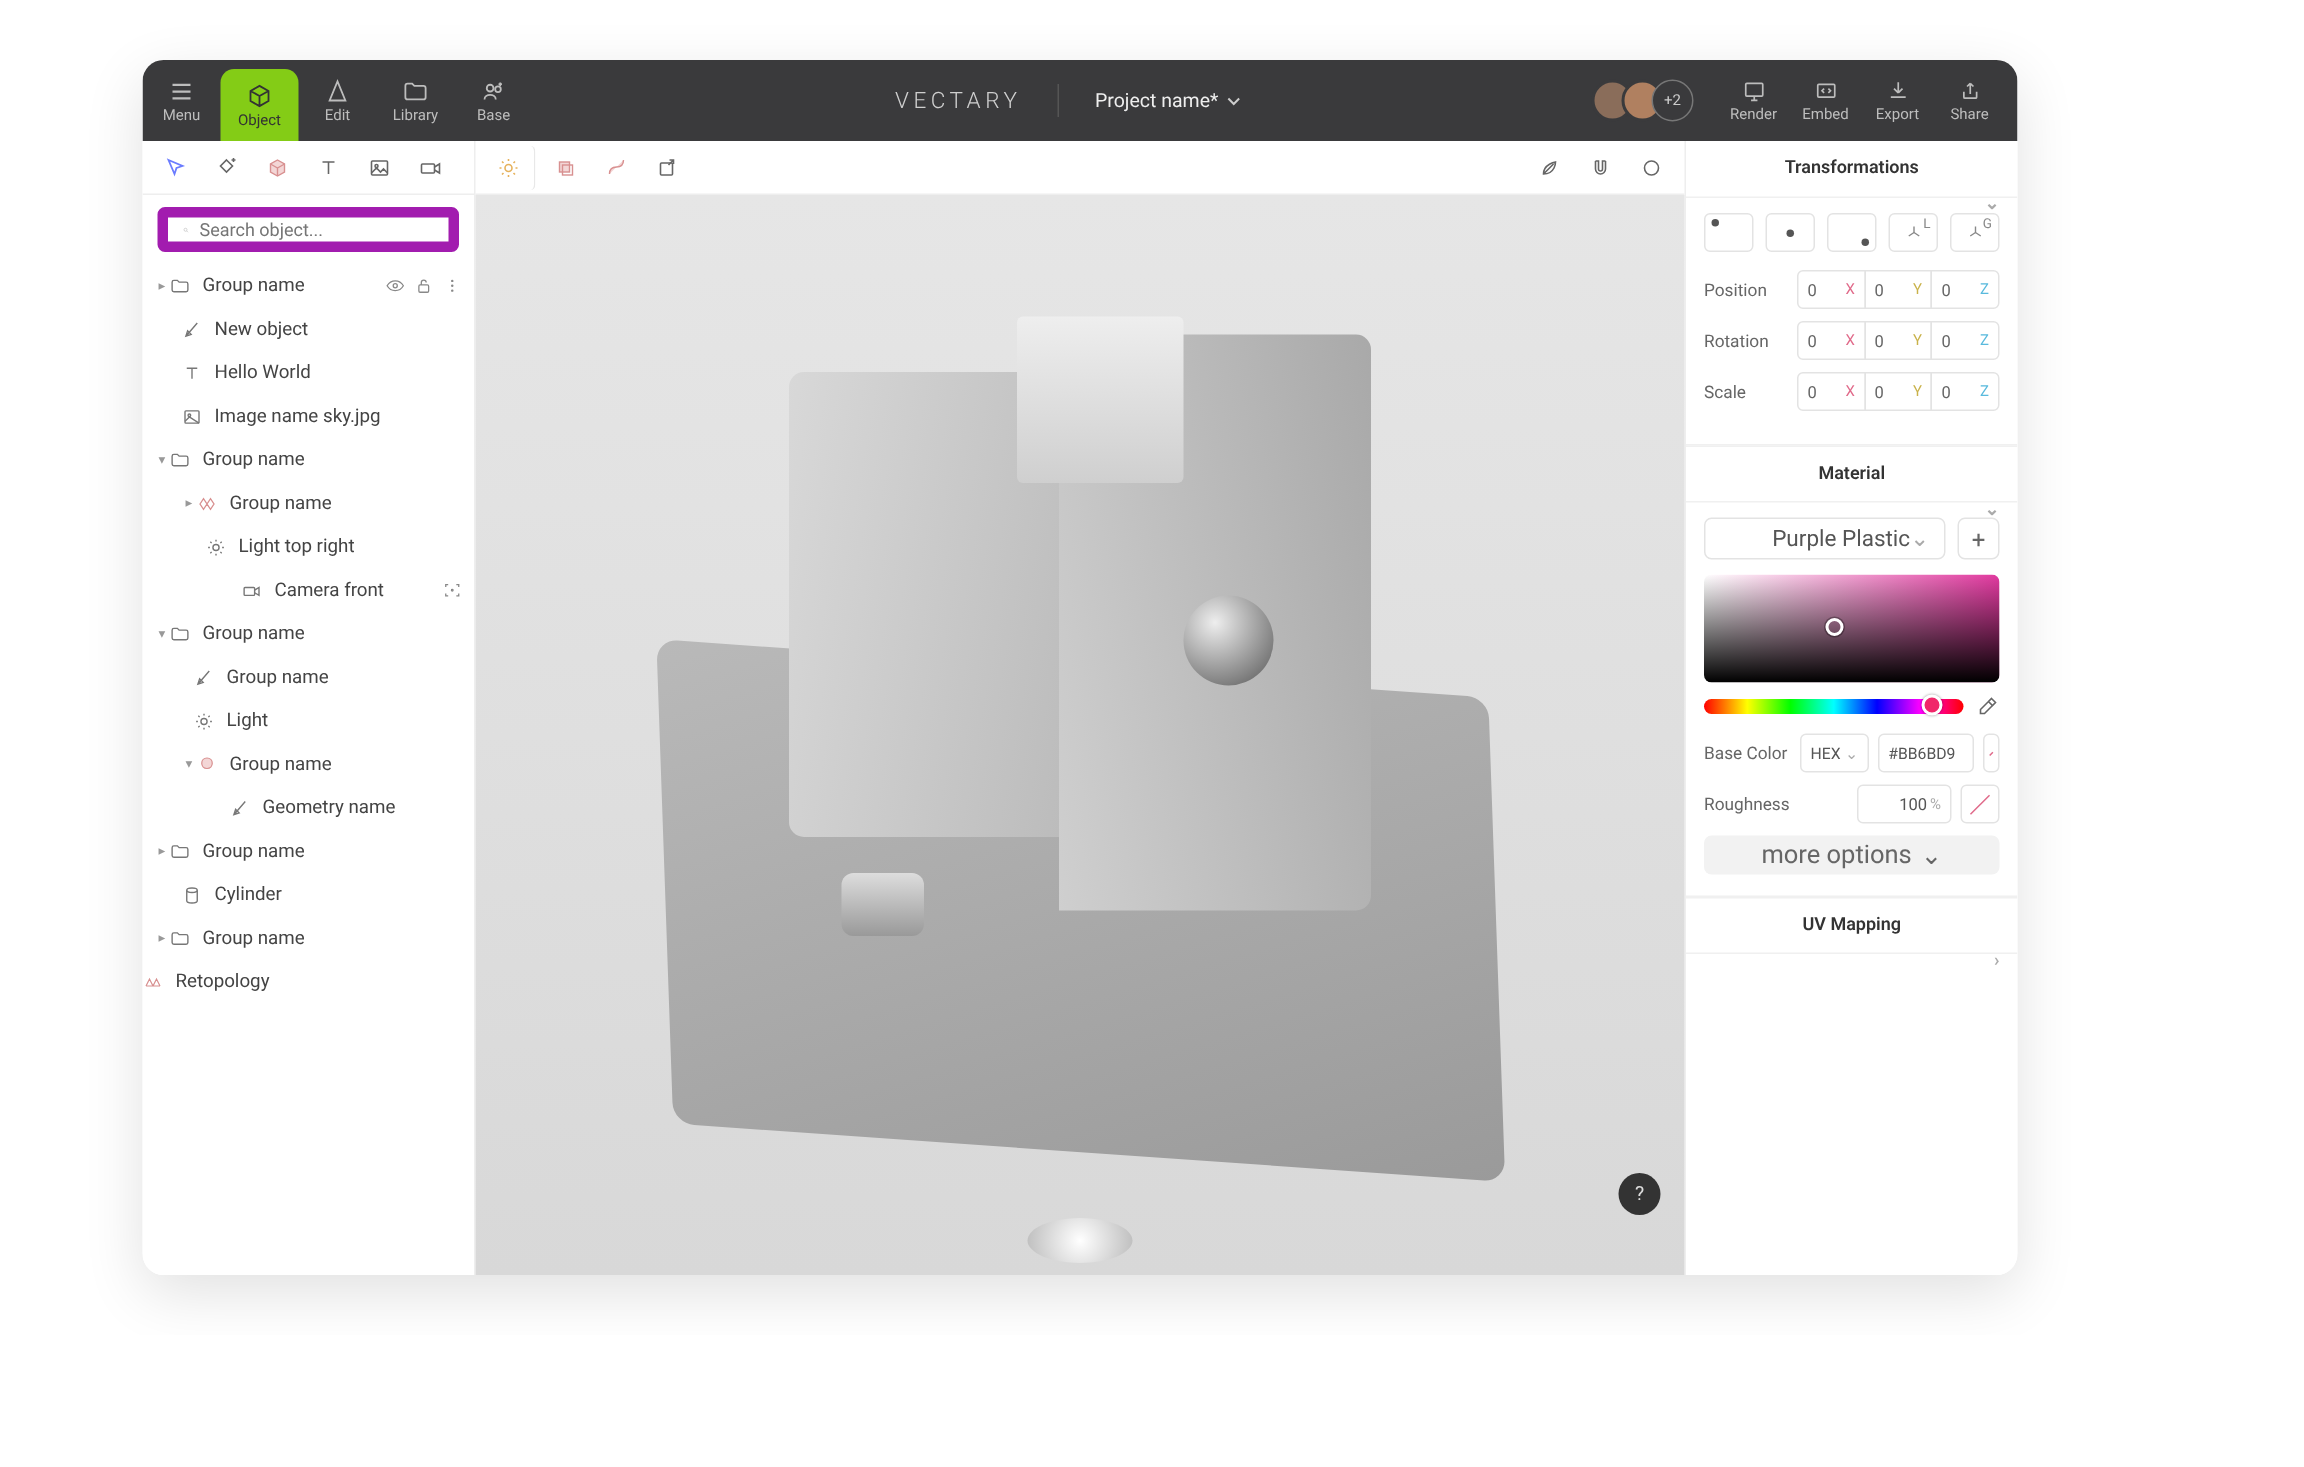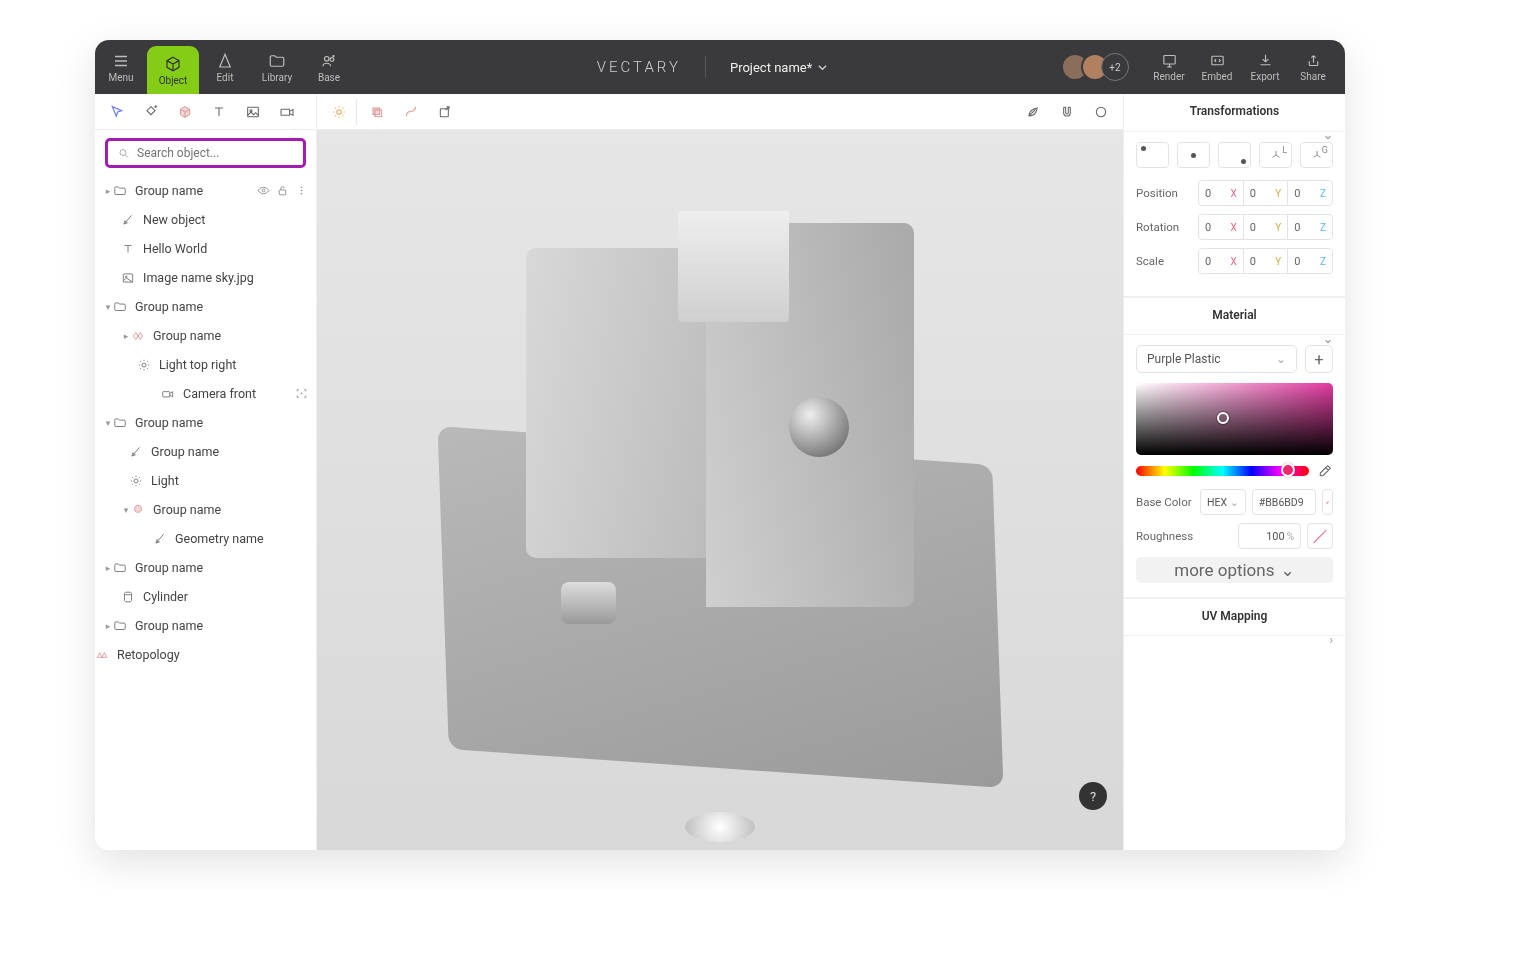--- a/index.html
+++ b/index.html
@@ -25,21 +25,21 @@
 .tb-action span{font-size:10px;}
 .workspace{flex:1;display:flex;min-height:0;}
 .left-panel{width:222px;background:#fff;border-right:1px solid #eee;display:flex;flex-direction:column;font-size:12.5px;color:#444;}
 .tool{width:32px;height:30px;display:flex;align-items:center;justify-content:center;cursor:pointer;border-radius:4px;color:#666;}
 .tool.sep{border-right:1px solid #e8e8e8;margin-right:2px;padding-right:2px;width:34px;}
 .tool svg{width:16px;height:16px;}
 .tool.cube svg{stroke:#d89090;}
 .tool.tdorange svg{stroke:#d89090;fill:#f3d6d6;}
 .toolbar-right{margin-left:auto;display:flex;gap:2px;}
 .search-wrap{padding:8px 10px 6px 10px;}
-.search{display:flex;align-items:center;gap:7px;height:30px;border:3px solid #a21caf;border-radius:5px;padding:4px 10px;color:#aaa;}
+.search{display:flex;align-items:center;gap:7px;height:30px;border:7px solid #a21caf;border-radius:5px;padding:4px 10px;color:#aaa;}
 .search input{border:none;outline:none;font-size:12px;flex:1;color:#666;}
 .tree{flex:1;overflow:auto;padding:2px 0 10px 0;}
 .node{display:flex;align-items:center;height:29px;padding-right:8px;cursor:pointer;position:relative;}
 .chev{width:10px;display:flex;justify-content:center;color:#999;font-size:9px;}
 .n-icon{width:14px;height:14px;margin-right:8px;display:flex;align-items:center;justify-content:center;color:#777;}
 .n-icon svg{width:14px;height:14px;}
 .node .label{flex:1;white-space:nowrap;overflow:hidden;text-overflow:ellipsis;}
 .row-actions{display:flex;gap:6px;color:#888;}
 .row-actions svg{width:13px;height:13px;}
 .center{flex:1;display:flex;flex-direction:column;min-width:0;}
@@ -68,21 +68,21 @@
 .prop-row>label{width:56px;color:#666;font-size:11.5px;}
 .xyz{flex:1;display:flex;gap:0;}
 .xyz .cell{flex:1;height:26px;border:1px solid #e3e3e3;display:flex;align-items:center;padding:0 6px;font-size:11px;color:#666;margin-left:-1px;}
 .xyz .cell:first-child{border-radius:4px 0 0 4px;margin-left:0;}
 .xyz .cell:last-child{border-radius:0 4px 4px 0;}
 .axis{margin-left:auto;font-size:10px;}
 .axis.x{color:#e06a8a;}
 .axis.y{color:#c9b24a;}
 .axis.z{color:#5abadd;}
 .mat-select{display:flex;gap:8px;margin-bottom:10px;}
-.msel{flex:1;height:28px;border:1px solid #e3e3e3;border-radius:5px;display:flex;align-items:center;padding:0 10px;justify-content:space-between;cursor:pointer;font-size:12px;color:#555;}
+.msel{flex:1;height:28px;border:1px solid #e3e3e3;border-radius:5px;display:flex;align-items:center;padding:0 10px;justify-content:flex-end;cursor:pointer;font-size:15px;color:#555;}
 .madd{width:28px;height:28px;border:1px solid #e3e3e3;border-radius:5px;display:flex;align-items:center;justify-content:center;cursor:pointer;color:#666;font-size:16px;}
 .swatch-area{height:72px;border-radius:5px;background:linear-gradient(to bottom,rgba(0,0,0,0) 0%,#000 100%),linear-gradient(to right,#fff 0%,#e23aa0 100%);position:relative;margin-bottom:8px;}
 .swatch-cursor{position:absolute;left:41%;top:40%;width:12px;height:12px;border:2px solid #fff;border-radius:50%;box-shadow:0 0 0 1px rgba(0,0,0,.3);}
 .hue-row{display:flex;align-items:center;gap:8px;margin-bottom:10px;}
 .hue{flex:1;height:10px;border-radius:6px;background:linear-gradient(to right,#f00,#ff0,#0f0,#0ff,#00f,#f0f,#f00);position:relative;}
 .hue-thumb{position:absolute;right:8%;top:-3px;width:14px;height:14px;border-radius:50%;background:#f0276a;border:2px solid #fff;box-shadow:0 0 2px rgba(0,0,0,.4);}
 .eyedrop{width:16px;height:16px;color:#666;cursor:pointer;}
 .color-row{display:flex;align-items:center;gap:6px;margin-bottom:8px;}
 .color-row>label{flex:0 0 58px;color:#666;font-size:11.5px;}
 .mini-sel{height:26px;border:1px solid #e3e3e3;border-radius:4px;padding:0 6px;display:flex;align-items:center;font-size:10.5px;color:#555;gap:3px;cursor:pointer;}

